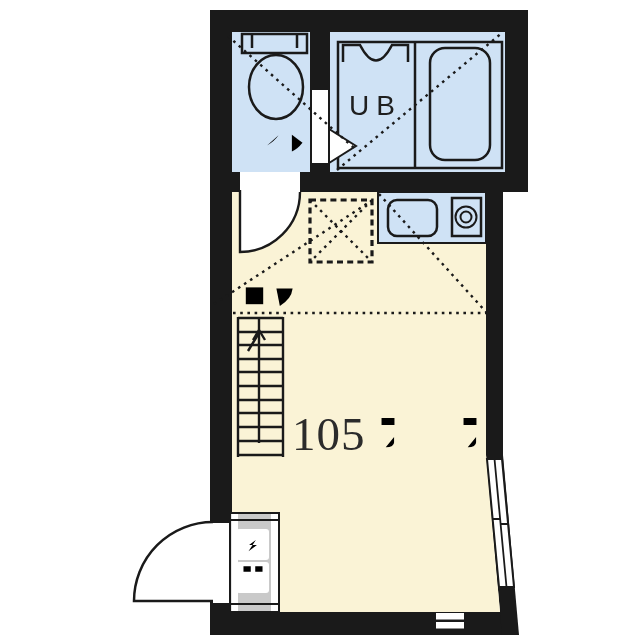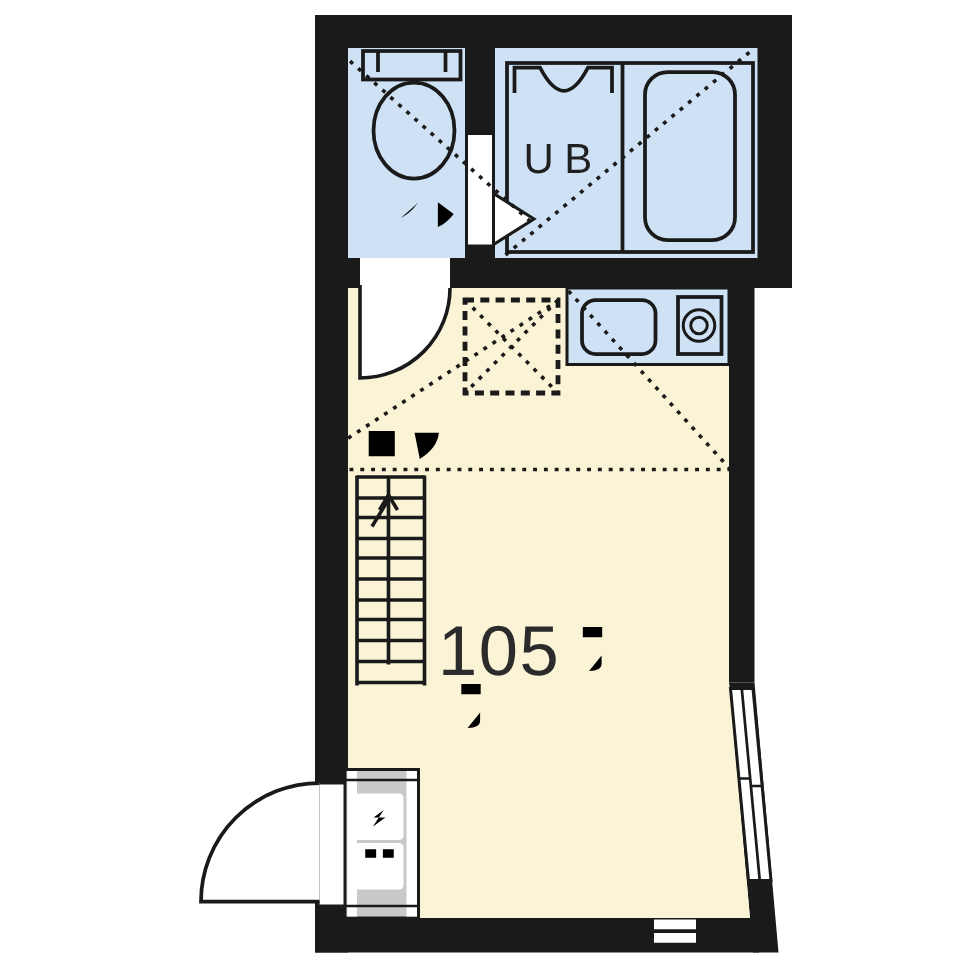--- a/index.html
+++ b/index.html
@@ -141,21 +141,21 @@
         <use href="#g-ro"></use>
       </svg>
   <svg class="glyph" width="29" height="29">
         <use href="#g-fu"></use>
       </svg>
   <svg class="glyph" width="29" height="29">
         <use href="#g-to"></use>
       </svg>
 </div>
 
-<div class="lbl" id="lbl-rooms" style="left:292px;top:415px;flex-direction:column;align-items:flex-start;">
+<div class="lbl" id="lbl-rooms" style="left:292px;top:415px;flex-direction:row;align-items:flex-start;font-family:Liberation Serif, serif;">
   <div class="room-row" aria-label="号室">
     <span class="digits">105</span>
     <svg class="glyph" width="38" height="38">
           <use href="#g-gou"></use>
         </svg>
     <svg class="glyph" width="38" height="38">
           <use href="#g-shitsu"></use>
         </svg>
   </div>
   <div class="room-row" aria-label="号室">

